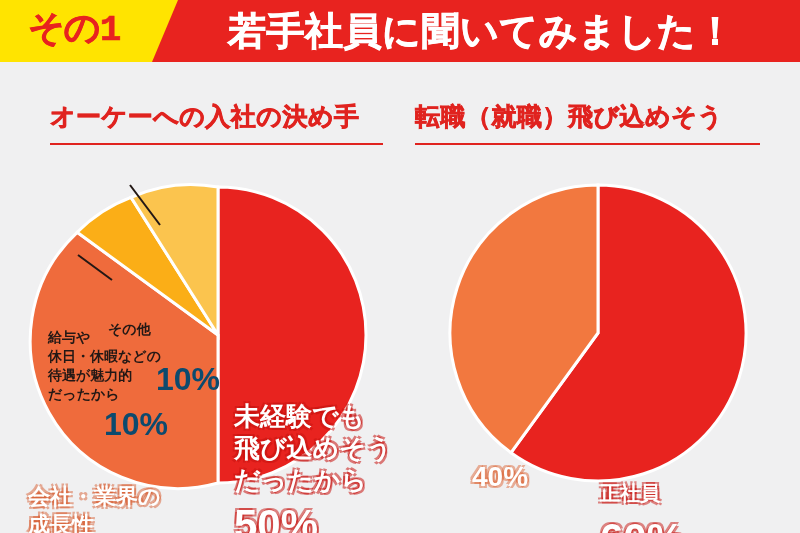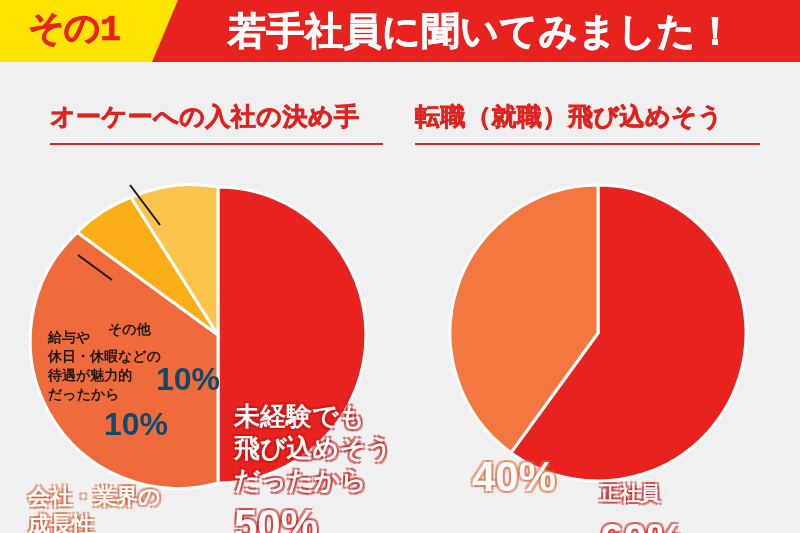--- a/index.html
+++ b/index.html
@@ -157,21 +157,21 @@
   }
   .lbl-orange-right {
     left: 476px; top: 264px;
     font-size: 30px; line-height: 36px;
     text-shadow:
       -2px -2px 0 rgba(222,104,58,.5), 2px -2px 0 rgba(222,104,58,.5),
       -2px  2px 0 rgba(222,104,58,.5), 2px  2px 0 rgba(222,104,58,.5);
   }
   .pct-orange-right {
     left: 472px; top: 304px;
-    font-size: 42px; line-height: 46px;
+    font-size: 28px; line-height: 46px;
     text-shadow:
       -2px -2px 0 rgba(222,104,58,.5), 2px -2px 0 rgba(222,104,58,.5),
       -2px  2px 0 rgba(222,104,58,.5), 2px  2px 0 rgba(222,104,58,.5);
   }
 </style>
 </head>
 <body>
 
 <div class="banner">
   <div class="banner-yellow"></div>

